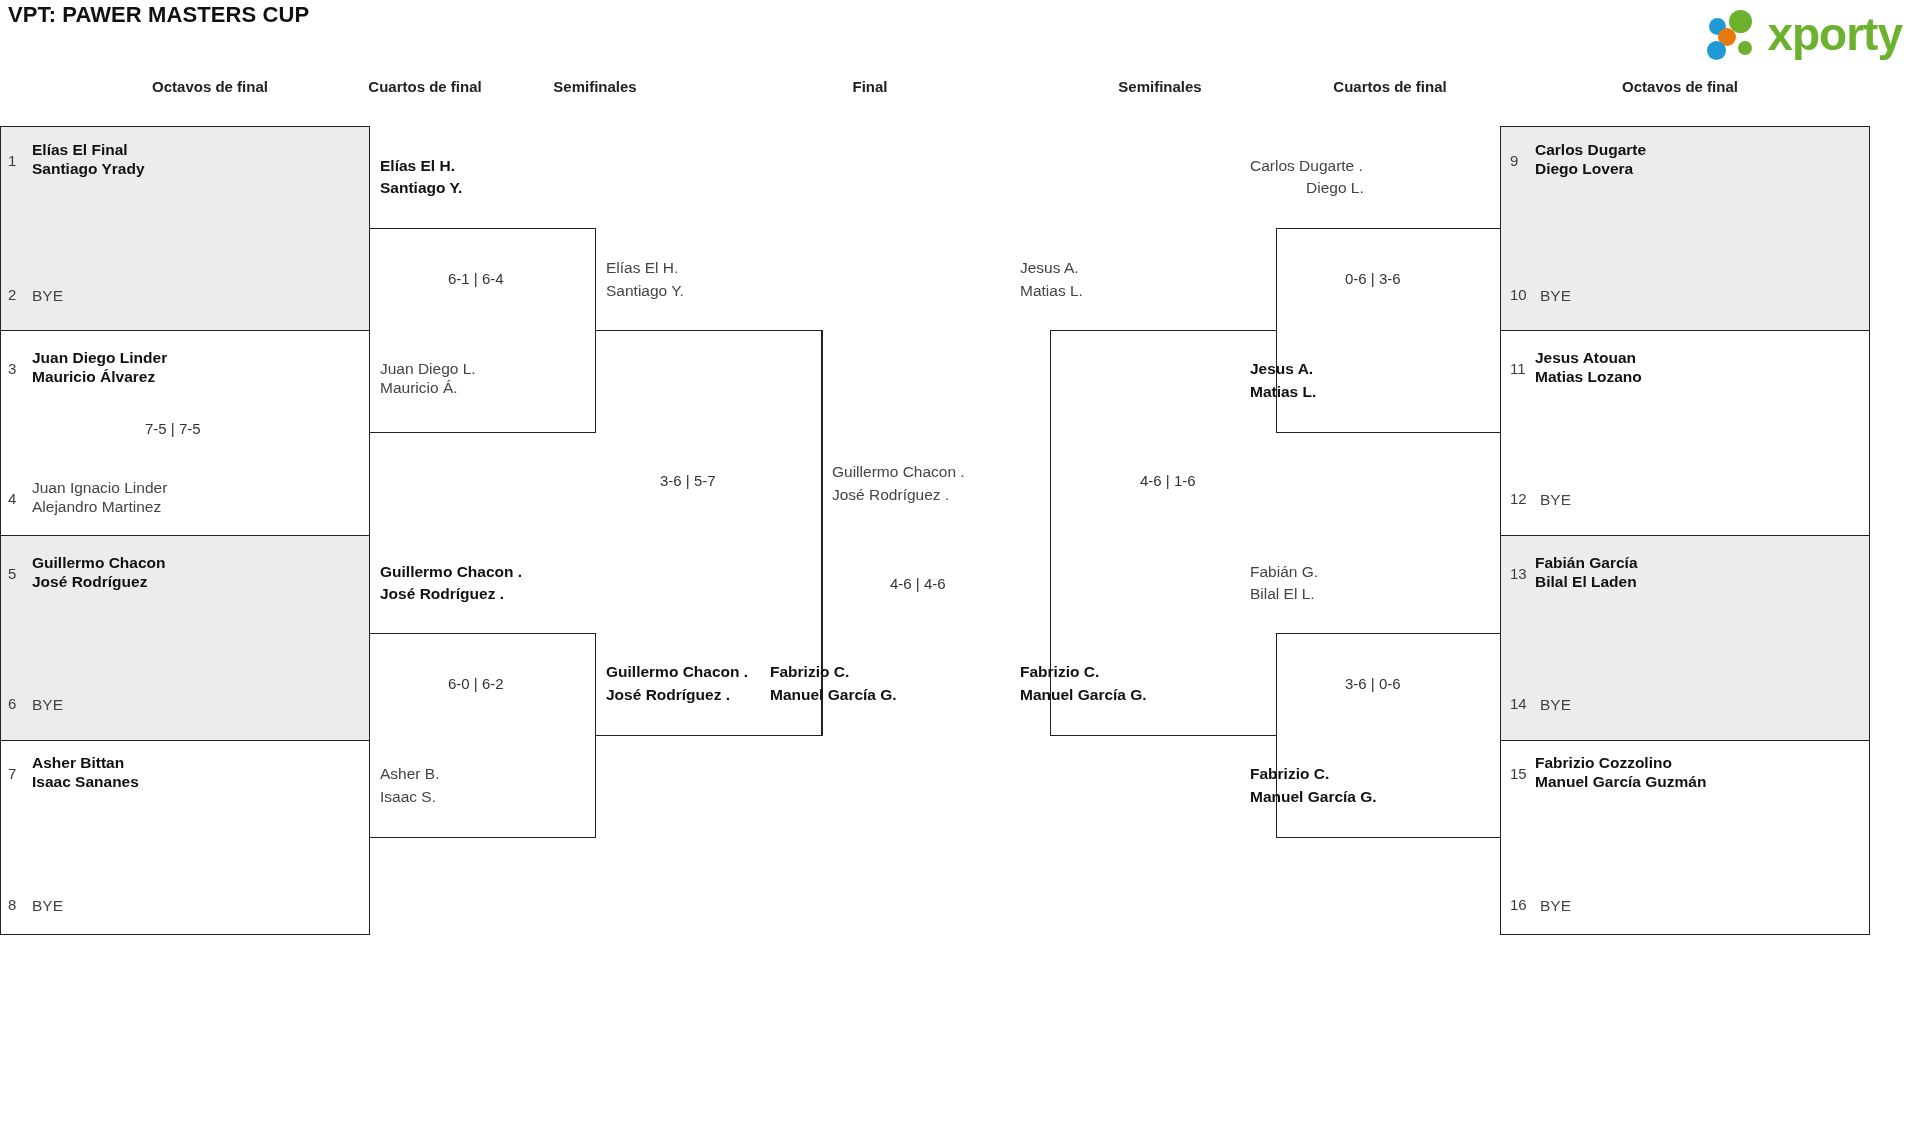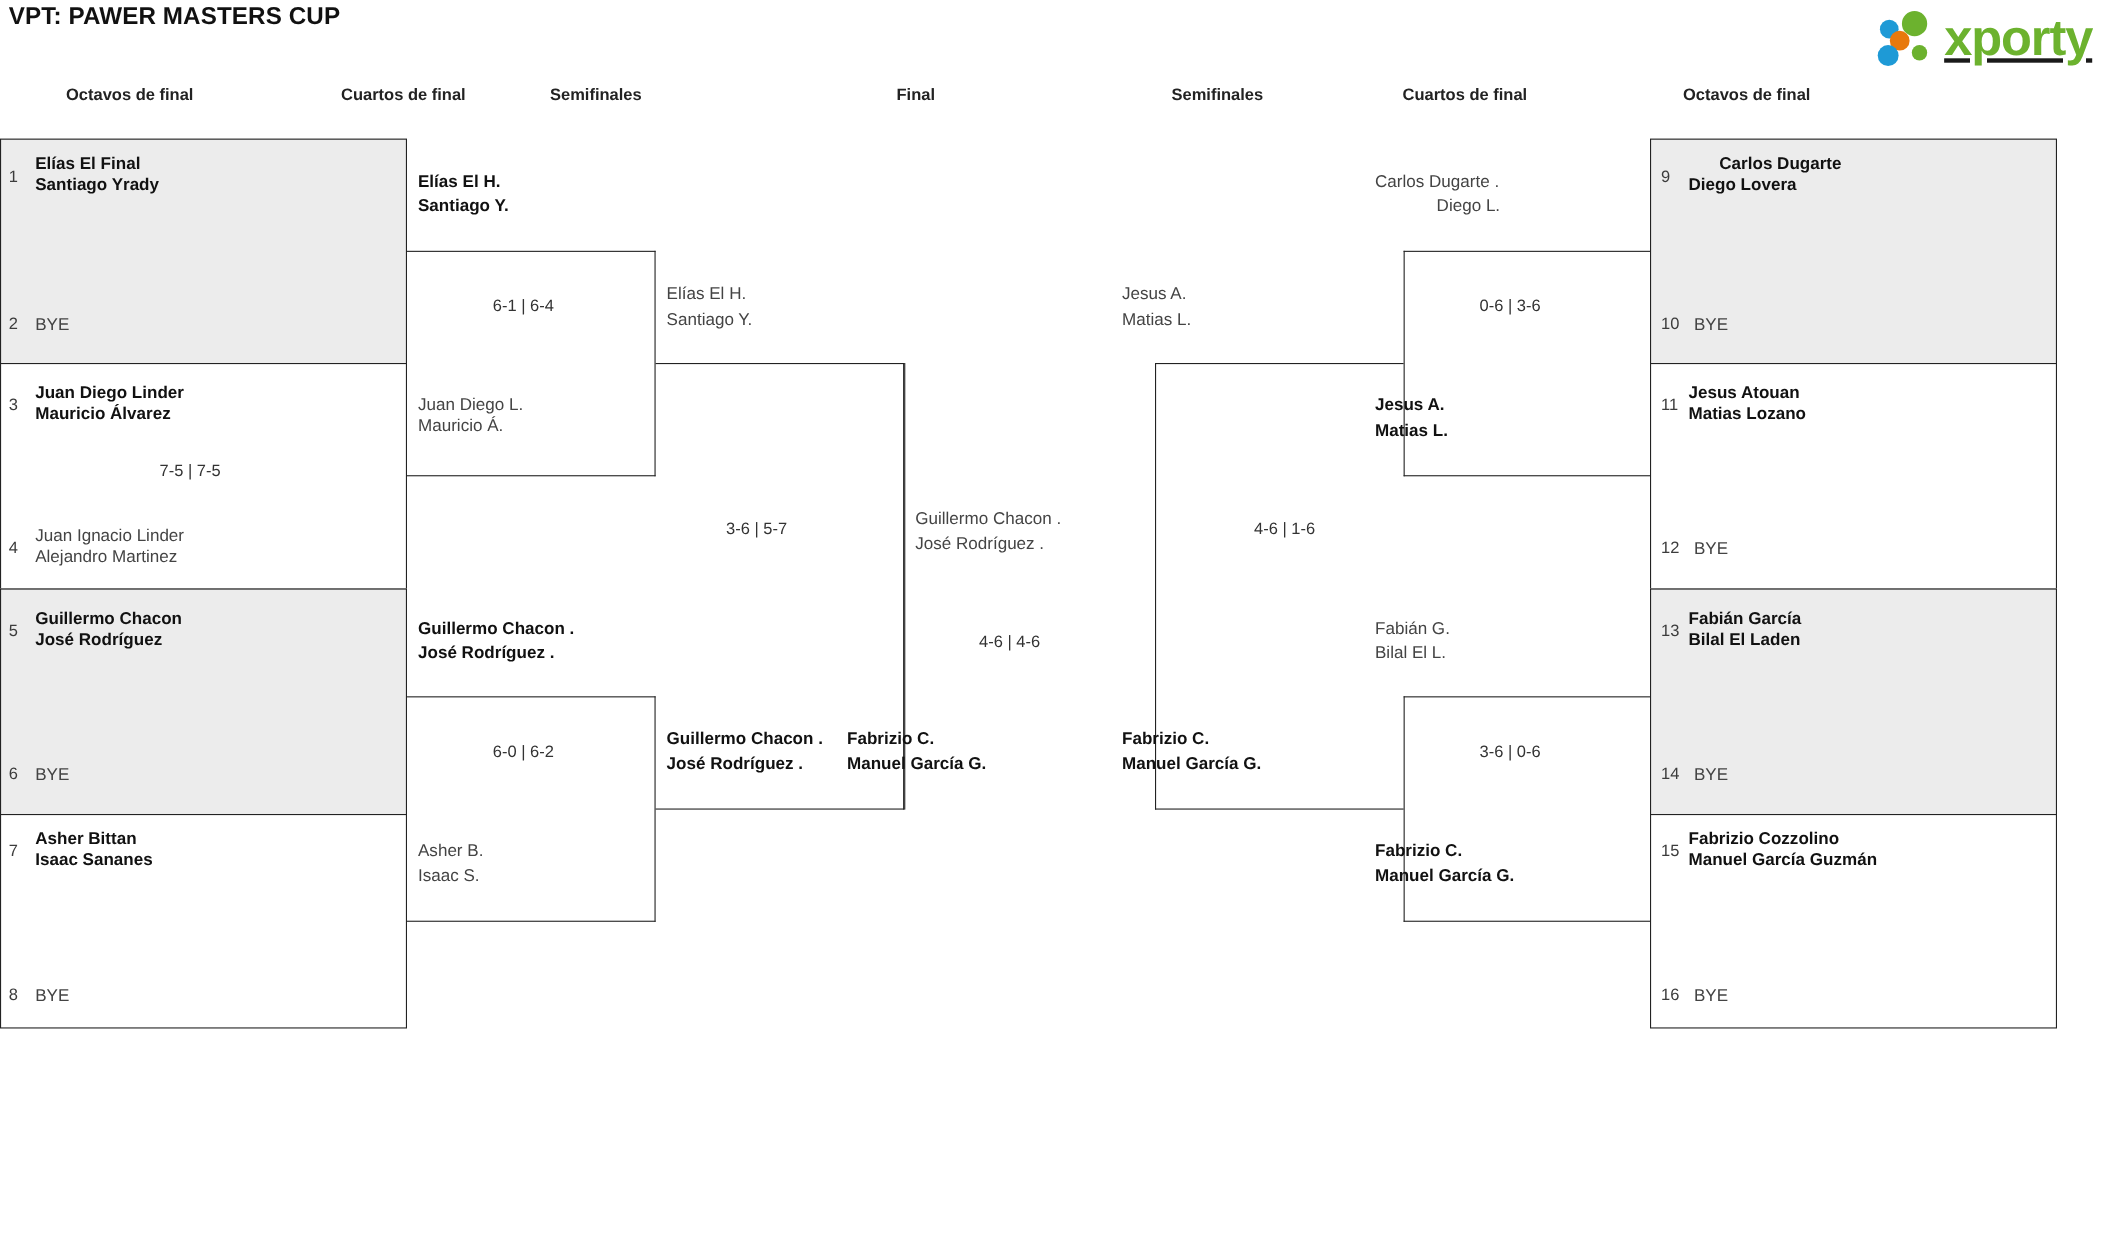--- a/index.html
+++ b/index.html
@@ -17,29 +17,29 @@
     position: absolute; left: 8px; top: 2px;
     font-size: 22px; font-weight: bold; letter-spacing: .1px;
     color: #111;
   }
   .hdr-sub {
     position: absolute; left: 8px; top: 32px;
     font-size: 22px; font-weight: bold; letter-spacing: .1px;
     color: #111;
   }
   .logo { position: absolute; right: 18px; top: 6px; height: 56px;
-          display: flex; align-items: center; gap: 0; text-decoration: underline; }
+          display: flex; align-items: center; gap: 0; }
   .logo-mark { width: 62px; height: 52px; position: relative; }
   .logo-word { font-size: 46px; font-weight: bold; color: #6cb22e;
                line-height: 1; letter-spacing: -1px; }
   .dot { position: absolute; border-radius: 50%; }
 
   
   .round-head {
-    position: absolute; top: 78px; 
+    position: absolute; top: 78px; text-align: center;
     font-size: 15px; font-weight: bold; color: #222; white-space: nowrap;
   }
 
   
   .cell {
     position: absolute;
     border: 1px solid #222;
     background: #ffffff;
   }
   .cell.shaded { background: #ececec; }
@@ -163,21 +163,21 @@
 
   <div class="conn" style="left:1276px; top:633px; width:226px; height:205px; border-width:1px 0 1px 1px;"></div>
   <div class="names lose r" style="left:1250px; top:562px; width:245px;">Fabián G.</div>
   <div class="names lose r" style="left:1250px; top:584px; width:245px;">Bilal El L.</div>
   <div class="score" style="left:1345px; top:675px;">3-6 | 0-6</div>
   <div class="names win r" style="left:1250px; top:764px; width:245px;">Fabrizio C.</div>
   <div class="names win r" style="left:1250px; top:787px; width:245px;">Manuel García G.</div>
 
   <div class="cell shaded" style="left:1500px; top:126px; width:370px; height:205px;"></div>
   <div class="seed" style="left:1510px; top:152px;">9</div>
-  <div class="names win" style="left:1535px; top:140px;margin-left:28px;">Carlos Dugarte</div>
+  <div class="names win" style="left:1535px; top:140px;">Carlos Dugarte</div>
   <div class="names win" style="left:1535px; top:159px;">Diego Lovera</div>
   <div class="seed" style="left:1510px; top:286px;">10</div>
   <div class="names bye" style="left:1540px; top:286px;">BYE</div>
 
   <div class="cell" style="left:1500px; top:330px; width:370px; height:206px;"></div>
   <div class="seed" style="left:1510px; top:360px;">11</div>
   <div class="names win" style="left:1535px; top:348px;">Jesus Atouan</div>
   <div class="names win" style="left:1535px; top:367px;">Matias Lozano</div>
   <div class="seed" style="left:1510px; top:490px;">12</div>
   <div class="names bye" style="left:1540px; top:490px;">BYE</div>

